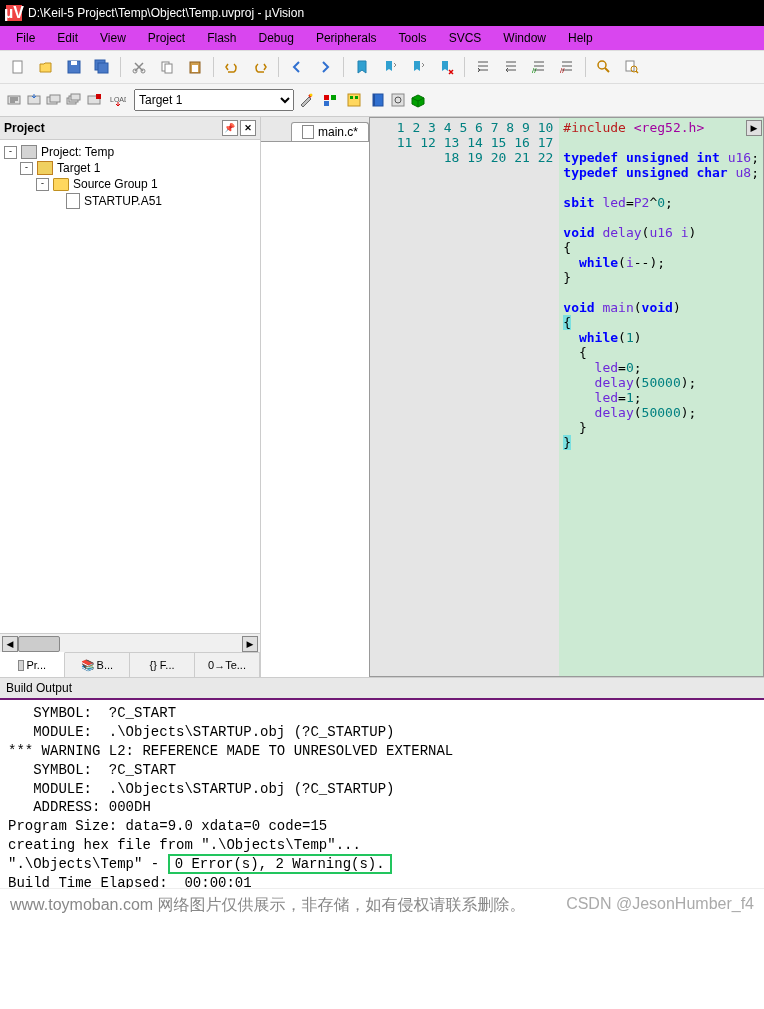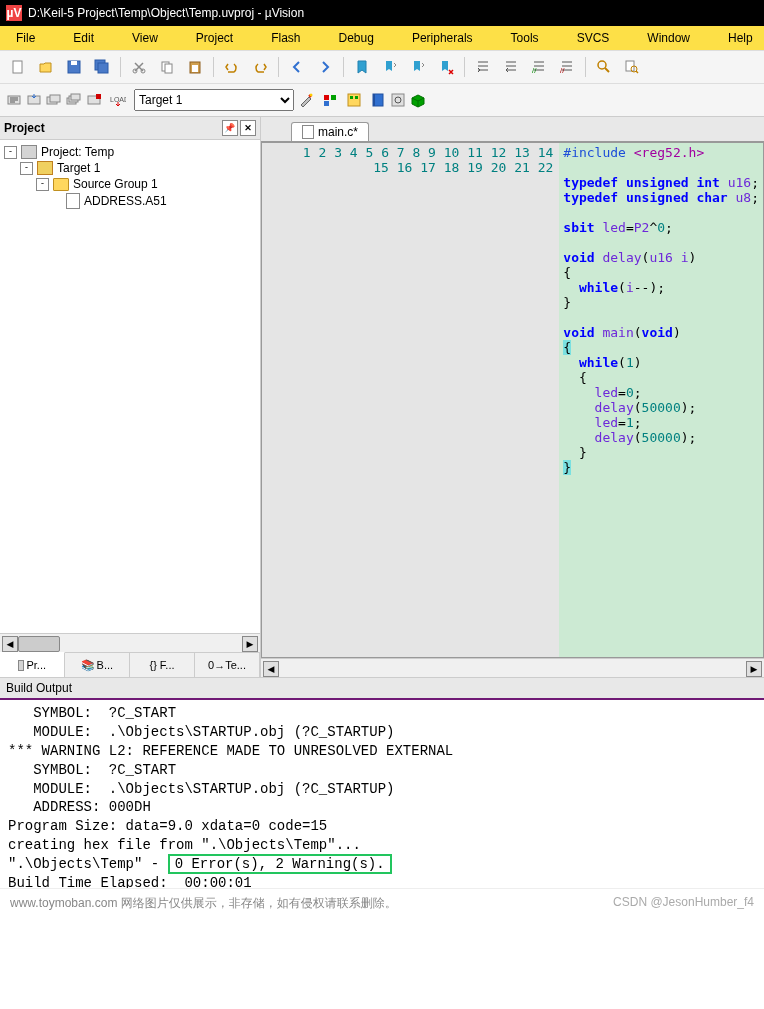--- a/index.html
+++ b/index.html
@@ -1,18 +1,18 @@
 <!DOCTYPE html>
 <html><head>
 <meta charset="utf-8">
 <style>
 html,body{margin:0;padding:0;font-family:"Segoe UI",Tahoma,sans-serif;font-size:12px;background:#fff;color:#000;width:764px}
 .titlebar{background:#000;color:#fff;height:26px;display:flex;align-items:center;padding:0 6px;gap:6px}
-.titlebar .logo{width:16px;height:16px;background:#ef4444;display:flex;align-items:center;justify-content:center;color:#fff;font-size:12px;font-weight:bold}
-.menubar{background:#fde047;height:24px;display:flex;align-items:center;padding:0 6px;gap:18px;border-bottom:1px solid #ddd}
+.titlebar .logo{width:16px;height:16px;background:#ef4444;display:flex;align-items:center;justify-content:center;color:#fff;font-size:16px;font-weight:bold}
+.menubar{background:#d946ef;height:24px;display:flex;align-items:center;padding:0 6px;gap:2px;border-bottom:1px solid #ddd}
 .menubar span{padding:2px 10px;cursor:default}
 .toolbar{background:#f5f5f5;height:32px;display:flex;align-items:center;padding:0 6px;gap:4px;border-bottom:1px solid #ddd}
 .toolbar .btn{width:22px;height:22px;display:flex;align-items:center;justify-content:center;border:1px solid transparent;border-radius:2px}
 .toolbar .sep{width:1px;height:20px;background:#ccc;margin:0 2px}
 .toolbar2{background:#f5f5f5;height:32px;display:flex;align-items:center;padding:0 6px;gap:4px;border-bottom:1px solid #ccc}
 .toolbar2 select{height:22px;width:160px;font-size:12px}
 .main{display:flex;height:560px}
 .sidebar{width:260px;border-right:1px solid #ccc;display:flex;flex-direction:column;background:#fff}
 .panel-hdr{background:#e8e8e8;height:22px;display:flex;align-items:center;justify-content:space-between;padding:0 4px;border-bottom:1px solid #ccc;font-weight:bold}
 .panel-hdr .ctrls{display:flex;gap:2px}
@@ -20,34 +20,34 @@
 .tree{flex:1;padding:4px;overflow:auto;font-size:12px}
 .tree .node{display:flex;align-items:center;gap:4px;padding:1px 0}
 .tree .exp{width:11px;height:11px;border:1px solid #888;font-size:9px;line-height:9px;text-align:center;cursor:default;font-family:monospace}
 .ico-proj{width:14px;height:12px;background:#d4d4d4;border:1px solid #888}
 .ico-targ{width:14px;height:12px;background:#f0d060;border:1px solid #c08020;position:relative}
 .ico-fold{width:14px;height:11px;background:#ffd75e;border:1px solid #c09020;border-radius:1px}
 .ico-file{width:12px;height:14px;background:#fff;border:1px solid #888}
 .sidebar-tabs{height:24px;display:flex;border-top:1px solid #ccc;background:#f0f0f0;font-size:11px}
 .sidebar-tabs .tab{flex:1;display:flex;align-items:center;justify-content:center;gap:2px;border-right:1px solid #ccc;padding:0 18px;overflow:hidden;white-space:nowrap}
 .sidebar-tabs .tab.active{background:#fff;border-top:1px solid #fff;margin-top:-1px}
-.editor-area{flex:1;display:flex;flex-direction:column;min-width:0}
+.editor-area{flex:1;display:flex;flex-direction:row;min-width:0}
 .filetabs{height:24px;background:#e8e8e8;display:flex;align-items:flex-end;padding-left:30px;border-bottom:1px solid #999}
 .filetab{background:#fff;border:1px solid #999;border-bottom:none;border-radius:3px 3px 0 0;padding:2px 10px;display:flex;align-items:center;gap:4px;font-size:12px}
 .editor{flex:1;background:#ccead3;display:flex;overflow:auto;border:1px solid #999;margin:0}
 .gutter{background:#e5e5e5;color:#008080;text-align:right;padding:2px 6px 2px 20px;font-family:Consolas,monospace;font-size:13px;user-select:none}
 .code{background:#ccead3;font-family:Consolas,monospace;font-size:13px;padding:2px 4px;white-space:pre;flex:1}
-.c-pp{color:#1d4ed8}.c-inc{color:#a000a0}.c-kw{color:#0000ff;font-weight:bold}.c-num{color:#008080}.c-id{color:#6d28d9}.c-op{color:#000}.c-br{background:#7ae0e0}
+.c-pp{color:#b91c1c}.c-inc{color:#a000a0}.c-kw{color:#0000ff;font-weight:bold}.c-num{color:#008080}.c-id{color:#6d28d9}.c-op{color:#000}.c-br{background:#7ae0e0}
 .hscroll{height:18px;background:#f0f0f0;border-top:1px solid #ccc;position:relative}
 .hscroll .th{position:absolute;left:0;top:2px;height:14px;width:40px;background:#ccc;border:1px solid #888;border-radius:2px}
 .hscroll .ar{position:absolute;top:2px;height:14px;width:14px;background:#e0e0e0;border:1px solid #888;text-align:center;font-size:9px;line-height:14px}
 .build-hdr{background:#e8e8e8;height:20px;display:flex;align-items:center;padding:0 6px;border-top:1px solid #ccc;border-bottom:2px solid #701a75}
 .build-out{font-family:Consolas,"Courier New",monospace;font-size:14px;padding:4px 8px;white-space:pre;line-height:1.35;height:180px;overflow:hidden;background:#fff}
 .errbox{border:2px solid #22c55e;padding:0 5px}
-.footer{color:#888;font-size:12px;padding:6px 10px;display:flex;justify-content:space-between;border-top:1px solid #eee}
+.footer{color:#888;font-size:16px;padding:6px 10px;display:flex;justify-content:space-between;border-top:1px solid #eee}
 svg{display:block}
 </style>
 </head>
 <body>
 
 <div class="titlebar">
   <div class="logo">µV</div>
   <span>D:\Keil-5 Project\Temp\Object\Temp.uvproj - µVision</span>
 </div>
 
@@ -301,21 +301,21 @@
         <span class="ico-targ"></span>
         <span>Target 1</span>
       </div>
       <div class="node" style="padding-left:32px">
         <span class="exp">-</span>
         <span class="ico-fold"></span>
         <span>Source Group 1</span>
       </div>
       <div class="node" style="padding-left:62px">
         <span class="ico-file"></span>
-        <span>ADDRESS.A51</span>
+        <span>STARTUP.A51</span>
       </div>
     </div>
     <div class="hscroll">
       <div class="ar" style="left:2px">◀</div>
       <div class="th" style="left:18px"></div>
       <div class="ar" style="right:2px">▶</div>
     </div>
     <div class="sidebar-tabs">
       <div class="tab active">
           <span class="ico-proj" style="width:10px;height:9px"></span>

